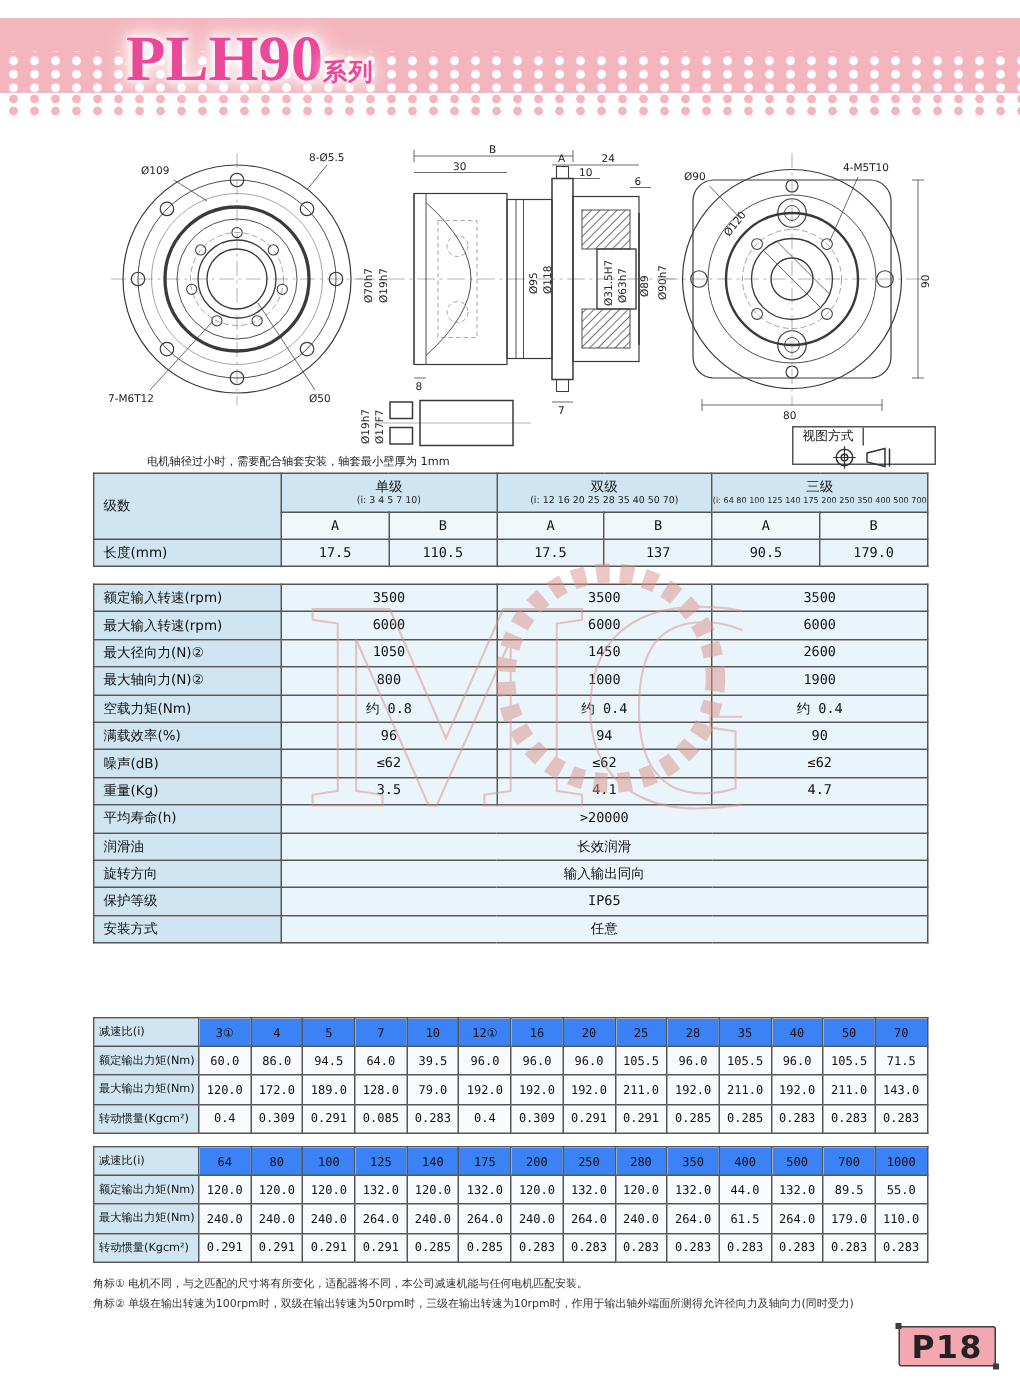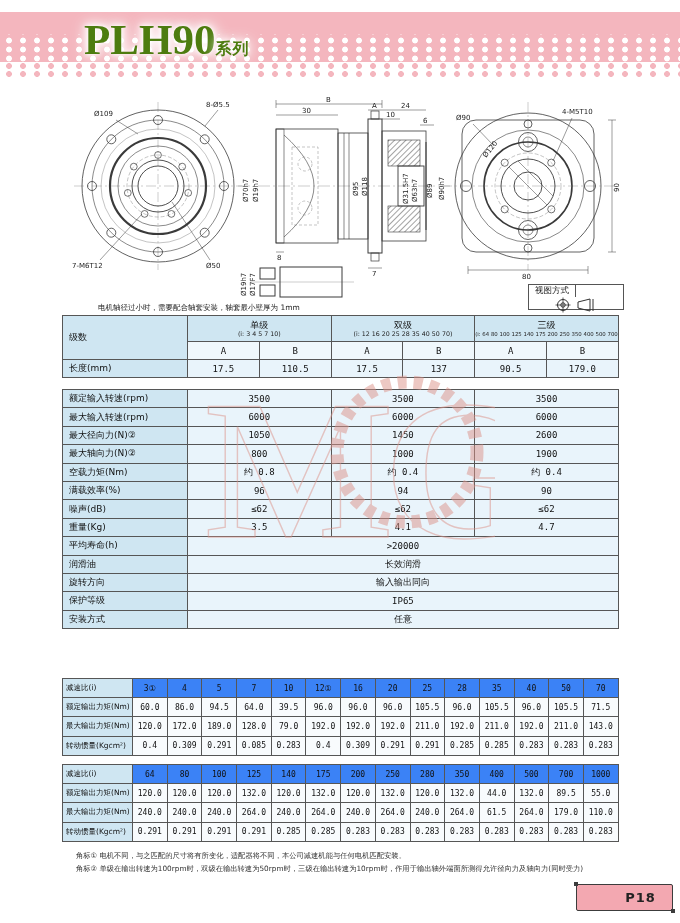--- a/index.html
+++ b/index.html
@@ -9,21 +9,21 @@
   }
   
   #band{position:absolute;top:12px;left:0;width:680px;height:50px;background:#f4b6be;}
   #band::before{content:"";position:absolute;left:0;bottom:-2px;width:100%;height:30px;
     background-image:radial-gradient(circle,#fff 30%,rgba(255,255,255,0) 40%);
     background-size:14px 9px;background-position:2px 2px;}
   #band::after{content:"";position:absolute;left:0;top:100%;width:100%;height:17px;
     background-image:radial-gradient(circle,#f4b6be 32%,rgba(244,182,190,0) 40%);
     background-size:14px 8px;background-position:2px 0;}
   #title{position:absolute;top:18px;left:84px;z-index:3;line-height:1;
-    font-family:"Liberation Serif",serif;font-weight:bold;font-size:43px;color:#4d7c0f;
+    font-family:"Liberation Serif",serif;font-weight:bold;font-size:43px;color:#ec4899;
     text-shadow:0 0 4px #fff,0 0 8px #fff,0 0 14px #fff,0 0 18px #fff;}
   #title .suffix{font-size:16px;font-family:"DejaVu Sans",sans-serif;letter-spacing:1px;}
   
   #drawings{position:absolute;top:82px;left:0;}
   .dim{font-size:7px;fill:#222;font-family:"DejaVu Sans",sans-serif;}
   #motor-note{position:absolute;top:303px;left:98px;font-size:7.5px;color:#222;}
   #view-box{position:absolute;top:284px;left:528px;width:94px;height:24px;border:1px solid #555;
     display:flex;align-items:stretch;background:#fff;flex-direction:column;}
   #view-box .vlabel{width:46px;border-right:1px solid #555;display:flex;align-items:center;
     justify-content:center;font-size:8.5px;}
@@ -41,25 +41,25 @@
   .grp .ratios{font-size:6.3px;color:#222;}
   .subhead{background:#f0f8fc;font-family:"DejaVu Sans Mono",monospace;}
   #spec1{top:315px;} #spec1 td,#spec1 th{height:17px;} #spec1 tr:first-child th{height:25px;}
   #spec2{top:389px;} #spec2 td{height:17.4px;}
   #ratio1{top:678px;} #ratio2{top:764px;}
   #ratio1 td,#ratio2 td{height:18.2px;font-size:8px;}
   #ratio1 .lbl,#ratio2 .lbl{font-size:7.5px;padding-left:3px !important;}
   #ratio1 .rhead,#ratio2 .rhead{background:#3b82f6;font-family:"DejaVu Sans Mono",monospace;}
   #ratio1 .rval,#ratio2 .rval{background:#f8fbfd;font-family:"DejaVu Sans Mono",monospace;}
   
-  #footnotes{position:absolute;top:850px;left:62px;width:575px;font-size:7.3px;color:#333;line-height:1.75;margin-left:14px;}
+  #footnotes{position:absolute;top:850px;left:62px;width:575px;font-size:7.3px;color:#333;line-height:1.75;}
   
-  #badge{position:absolute;left:576px;top:884px;width:63px;height:25px;background:#f3a8b1;
+  #badge{position:absolute;left:599px;top:884px;width:63px;height:25px;background:#f3a8b1;
     border:1.5px solid #3c3c3c;border-radius:2px;display:flex;align-items:center;justify-content:center;
-    font-size:13px;font-weight:bold;color:#222;letter-spacing:1px;padding-left:32px;}
+    font-size:21px;font-weight:bold;color:#222;letter-spacing:1px;}
   #badge::before,#badge::after{content:"";position:absolute;width:4px;height:4px;background:#3c3c3c;}
   #badge::before{left:-3px;top:-3px;} #badge::after{right:-3px;bottom:-3px;}
 </style>
 </head>
 <body>
 
 <div id="band"></div>
 <div id="title"><span>PLH90</span><span class="suffix">系列</span></div>
 
 <svg id="drawings" width="680" height="232" viewBox="0 0 680 232">

